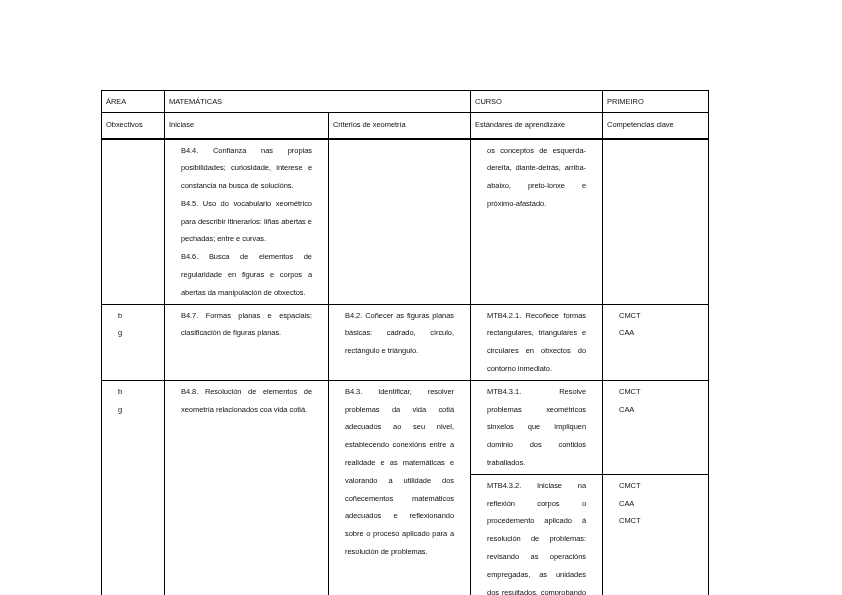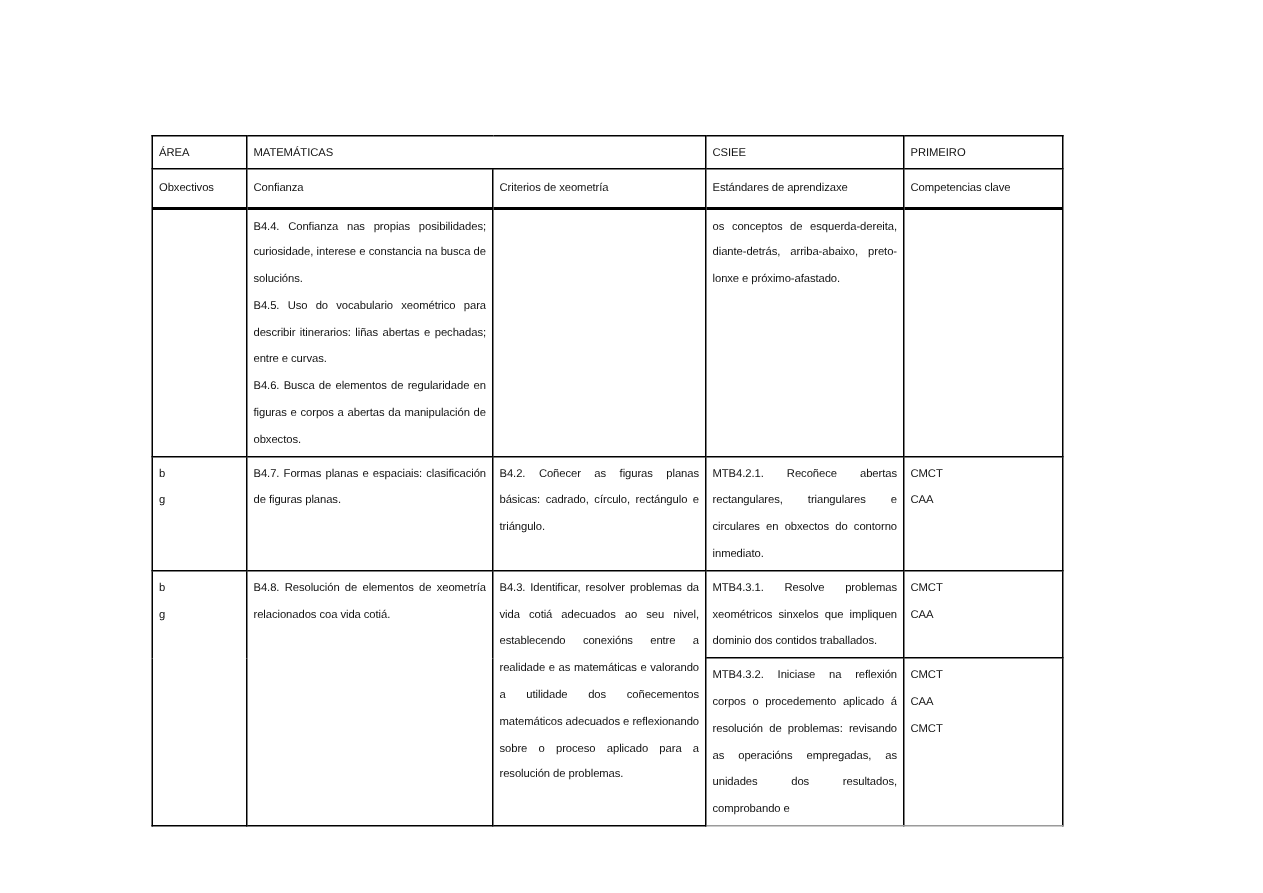--- a/index.html
+++ b/index.html
@@ -13,21 +13,21 @@
   }
   table.doc{
     position:absolute;left:101px;top:90px;
     width:607px;
     border-collapse:collapse;
     table-layout:fixed;
   }
   table.doc td{
     border:1px solid #000;
     vertical-align:top;
-    padding:2px 4px;
+    padding:2px 16px;
     font-size:7.5px;
     line-height:17.8px;
     letter-spacing:-0.05px;
     overflow:hidden;
   }
   tr.h1 td, tr.h2 td{
     vertical-align:middle;
     line-height:10px;
     padding:2px 4px;
   }
@@ -52,27 +52,27 @@
       <col style="width:164px">
       <col style="width:142px">
       <col style="width:132px">
       <col style="width:106px">
     </colgroup>
 
     <tbody>
         <tr class="h1">
       <td>ÁREA</td>
       <td colspan="2">MATEMÁTICAS</td>
-      <td>CSIEE</td>
+      <td>CURSO</td>
       <td>PRIMEIRO</td>
     </tr>
 
     <tr class="h2">
       <td>Obxectivos</td>
-      <td>Confianza</td>
+      <td>Iniciase</td>
       <td>Criterios de xeometría</td>
       <td>Estándares de aprendizaxe</td>
       <td>Competencias clave</td>
     </tr>
 
     <tr class="r1">
       <td></td>
       <td class="just">
         <p>B4.4. Confianza nas propias posibilidades; curiosidade, interese e constancia na busca de solucións.</p>
         <p>B4.5. Uso do vocabulario xeométrico para describir itinerarios: liñas abertas e pechadas; entre e curvas.</p>
@@ -90,21 +90,21 @@
         <p>b</p>
         <p>g</p>
       </td>
       <td class="just">
         <p>B4.7. Formas planas e espaciais: clasificación de figuras planas.</p>
       </td>
       <td class="just">
         <p>B4.2. Coñecer as figuras planas básicas: cadrado, círculo, rectángulo e triángulo.</p>
       </td>
       <td class="just">
-        <p>MTB4.2.1. Recoñece abertas rectangulares, triangulares e circulares en obxectos do contorno inmediato.</p>
+        <p>MTB4.2.1. Recoñece formas rectangulares, triangulares e circulares en obxectos do contorno inmediato.</p>
       </td>
       <td>
         <p>CMCT</p>
         <p>CAA</p>
       </td>
     </tr>
 
     <tr class="r3a">
       <td rowspan="2">
         <p>b</p>

